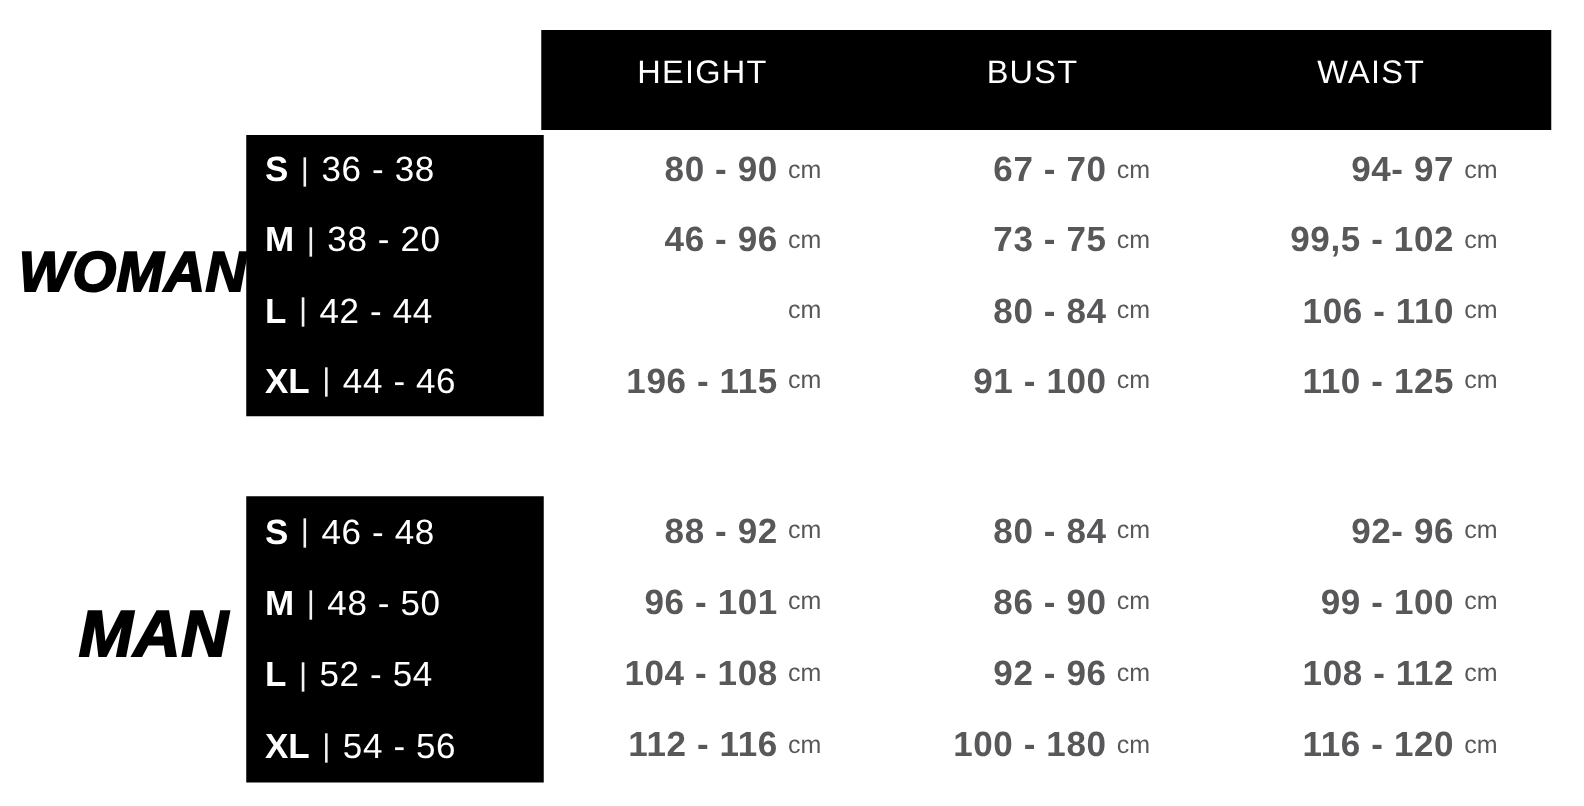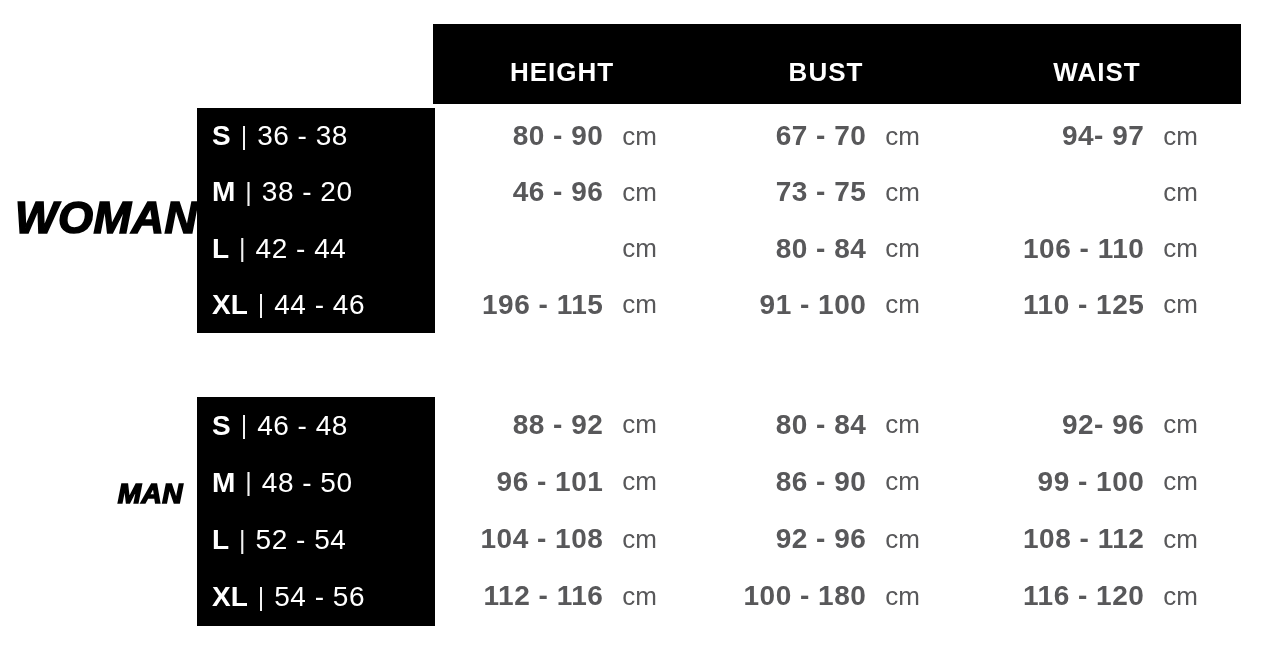--- a/index.html
+++ b/index.html
@@ -14,40 +14,40 @@
 
   
   .header-bar {
     position: absolute;
     left: 433px; top: 24px;
     width: 808px; height: 80px;
     background: #000000;
   }
   .header-bar .hcol {
     position: absolute;
-    top: 48px;
+    top: 34px;
     transform: translate(-50%, -50%);
     color: #ffffff;
     font-size: 26px;
-    font-weight: 700;
+    font-weight: 400;
     letter-spacing: 1px;
     white-space: nowrap;
   }
   .hcol.c1 { left: 129px; }
   .hcol.c2 { left: 393px; }
   .hcol.c3 { left: 664px; }
 
   
   .section-label {
     position: absolute;
     left: 15px;
     width: 168px;
     text-align: right;
     color: #000000;
-    font-size: 28px;
+    font-size: 52px;
     font-weight: 700;
     font-style: italic;
     letter-spacing: 0.5px;
     -webkit-text-stroke: 1.6px #000000;
     white-space: nowrap;
   }
   .section-label.woman { top: 192px; font-size: 45px; }
   .section-label.man   { top: 478px; }
 
   
@@ -83,24 +83,23 @@
     display: grid;
     grid-template-columns: 217px 263px 278px;
   }
   .data-grid.woman { top: 108px; height: 225px; grid-template-rows: repeat(4, 1fr); }
   .data-grid.man   { top: 396px; height: 229px; grid-template-rows: repeat(4, 1fr); }
   .cell {
     display: flex;
     justify-content: flex-end;
     align-items: center;
     white-space: nowrap;
-    gap: 11px;
   }
   .cell .val  { color: #58585a; font-size: 28px; font-weight: 700; letter-spacing: 0.5px; }
-  .cell .unit { color: #58585a; font-size: 26px; font-weight: 400; margin-left: 8px; }
+  .cell .unit { color: #58585a; font-size: 20px; font-weight: 400; margin-left: 8px; }
 </style>
 </head>
 <body>
 
 <div class="page">
 
   <div class="header-bar">
     <div class="hcol c1">HEIGHT</div>
     <div class="hcol c2">BUST</div>
     <div class="hcol c3">WAIST</div>
@@ -146,20 +145,21 @@
       </div>
     <div class="cell">
         <span class="val">46 - 96</span>
         <span class="unit">cm</span>
       </div>
     <div class="cell">
         <span class="val">73 - 75</span>
         <span class="unit">cm</span>
       </div>
     <div class="cell">
+        <span class="val">99,5 - 102</span>
         <span class="unit">cm</span>
       </div>
     <div class="cell">
         <span class="unit">cm</span>
       </div>
     <div class="cell">
         <span class="val">80 - 84</span>
         <span class="unit">cm</span>
       </div>
     <div class="cell">

